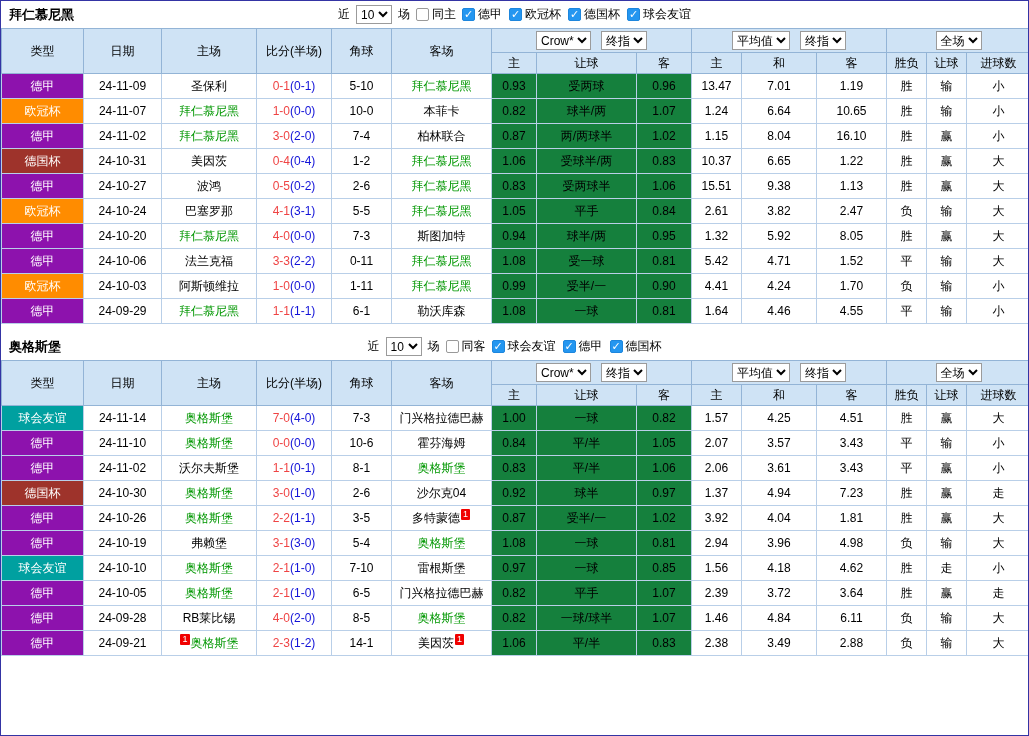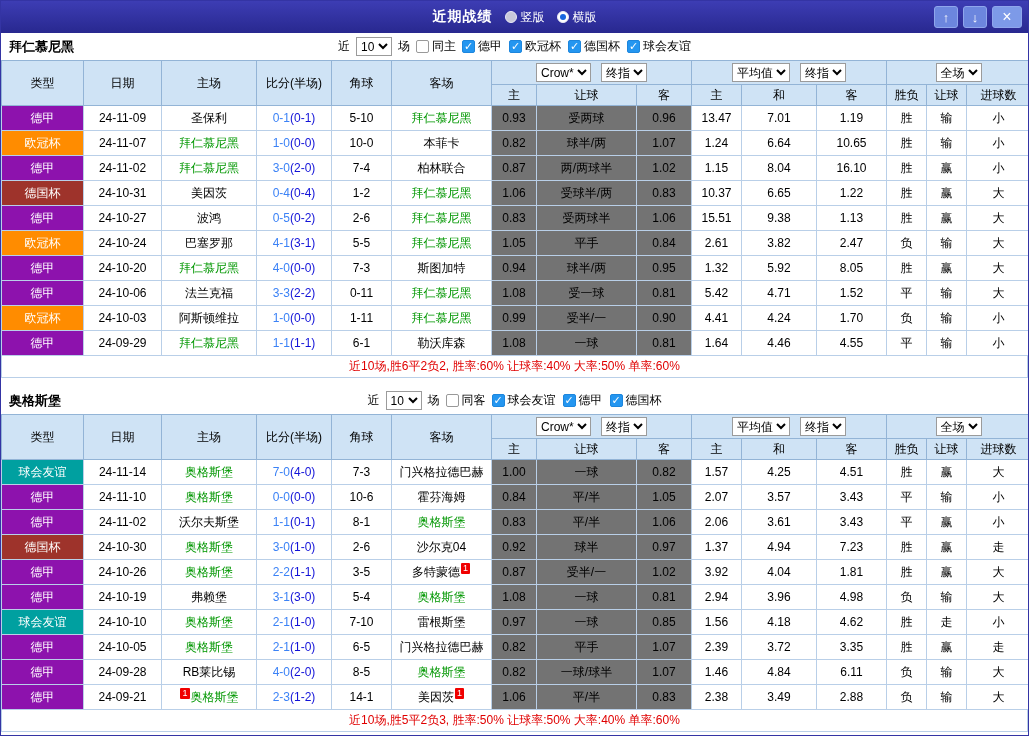--- a/index.html
+++ b/index.html
@@ -32,56 +32,38 @@
   .cb.checked { background:#2496f0; border-color:#1d86dd; color:#fff; font-size:11px; line-height:1; }
   .cb.checked::after { content:"✓"; }
 
   
   table.grid { width:100%; border-collapse:collapse; table-layout:fixed; text-align:center; font-size:12px; }
   .grid th { background:#cfe3f5; border:1px solid #93b4d6; font-weight:normal; color:#000; height:21px; padding:0; }
   .grid th.th-sel { height:24px; }
   .sel-box { display:flex; justify-content:center; align-items:center; gap:10px; }
   .grid td { border:1px solid #b9cfe8; height:25px; padding:0 1px; color:#000; overflow:hidden; white-space:nowrap; }
   td.c-league { color:#fff; }
-  td.c-odds { background:#737373; }
+  td.c-odds { background:#15803d; }
   .self { color:#009700; }
-  .ft { color:#3b82f6;margin-top:37px; }
+  .ft { color:#ef4444;margin-top:37px; }
   .ht { color:#1212d8; }
   .badge { display:inline-block; background:#f00000; color:#fff; font-size:9px; line-height:11px; padding:0 2px;
            vertical-align:super; margin:0 1px; border-radius:1px; }
   .res-red { color:#f00000; }
   .res-blue { color:#0b0bd8; }
   .res-green { color:#00963c; }
   .summary { height:22px; line-height:21px; text-align:center; font-size:12px; color:#e00000;
              border:1px solid #b9cfe8; border-top:none; background:#fff; }
   .gap { height:9px; background:#fff; }
 </style>
 </head>
 <body>
 
 <div class="window">
 
-  <div class="titlebar">
-    <div class="tb-center">
-      <span class="tb-title">近期战绩</span>
-      <label class="radio-wrap">
-        <span class="radio"></span>
-        <span>竖版</span>
-      </label>
-      <label class="radio-wrap">
-        <span class="radio selected"></span>
-        <span>横版</span>
-      </label>
-    </div>
-    <div class="tb-buttons">
-      <span class="tb-btn">↑</span>
-      <span class="tb-btn">↓</span>
-      <span class="tb-btn close">×</span>
-    </div>
-  </div>
 
   <div class="section">
     <div class="team-row">
       <span class="team-name">拜仁慕尼黑</span>
       <div class="filters">
         <span>近</span>
         <select><option>10</option></select>
         <span>场</span>
         <label class="cbwrap">
           <span class="cb"></span>
@@ -330,21 +312,20 @@
             <td class="c-odds">0.81</td>
             <td>1.64</td>
             <td>4.46</td>
             <td>4.55</td>
             <td class="res-green">平</td>
             <td class="res-blue">输</td>
             <td class="res-red">小</td>
           </tr>
         </tbody>
     </table>
-    <div class="summary">近10场,胜6平2负2, 胜率:60% 让球率:40% 大率:50% 单率:60%</div>
   </div>
 
   <div class="gap"></div>
 
   <div class="section">
     <div class="team-row">
       <span class="team-name">奥格斯堡</span>
       <div class="filters">
         <span>近</span>
         <select><option>10</option></select>
@@ -551,21 +532,21 @@
             <td>24-10-05</td>
             <td><span class="self">奥格斯堡</span></td>
             <td><span class="ft">2-1</span><span class="ht">(1-0)</span></td>
             <td>6-5</td>
             <td><span>门兴格拉德巴赫</span></td>
             <td class="c-odds">0.82</td>
             <td class="c-odds">平手</td>
             <td class="c-odds">1.07</td>
             <td>2.39</td>
             <td>3.72</td>
-            <td>3.35</td>
+            <td>3.64</td>
             <td class="res-red">胜</td>
             <td class="res-red">赢</td>
             <td class="res-green">走</td>
           </tr>
           <tr>
             <td class="c-league" style="background: rgb(141, 18, 173);">德甲</td>
             <td>24-09-28</td>
             <td><span>RB莱比锡</span></td>
             <td><span class="ft">4-0</span><span class="ht">(2-0)</span></td>
             <td>8-5</td>
@@ -592,16 +573,15 @@
             <td class="c-odds">0.83</td>
             <td>2.38</td>
             <td>3.49</td>
             <td>2.88</td>
             <td class="res-blue">负</td>
             <td class="res-blue">输</td>
             <td class="res-red">大</td>
           </tr>
         </tbody>
     </table>
-    <div class="summary">近10场,胜5平2负3, 胜率:50% 让球率:50% 大率:40% 单率:60%</div>
   </div>
 
 </div>
 
 </body></html>

